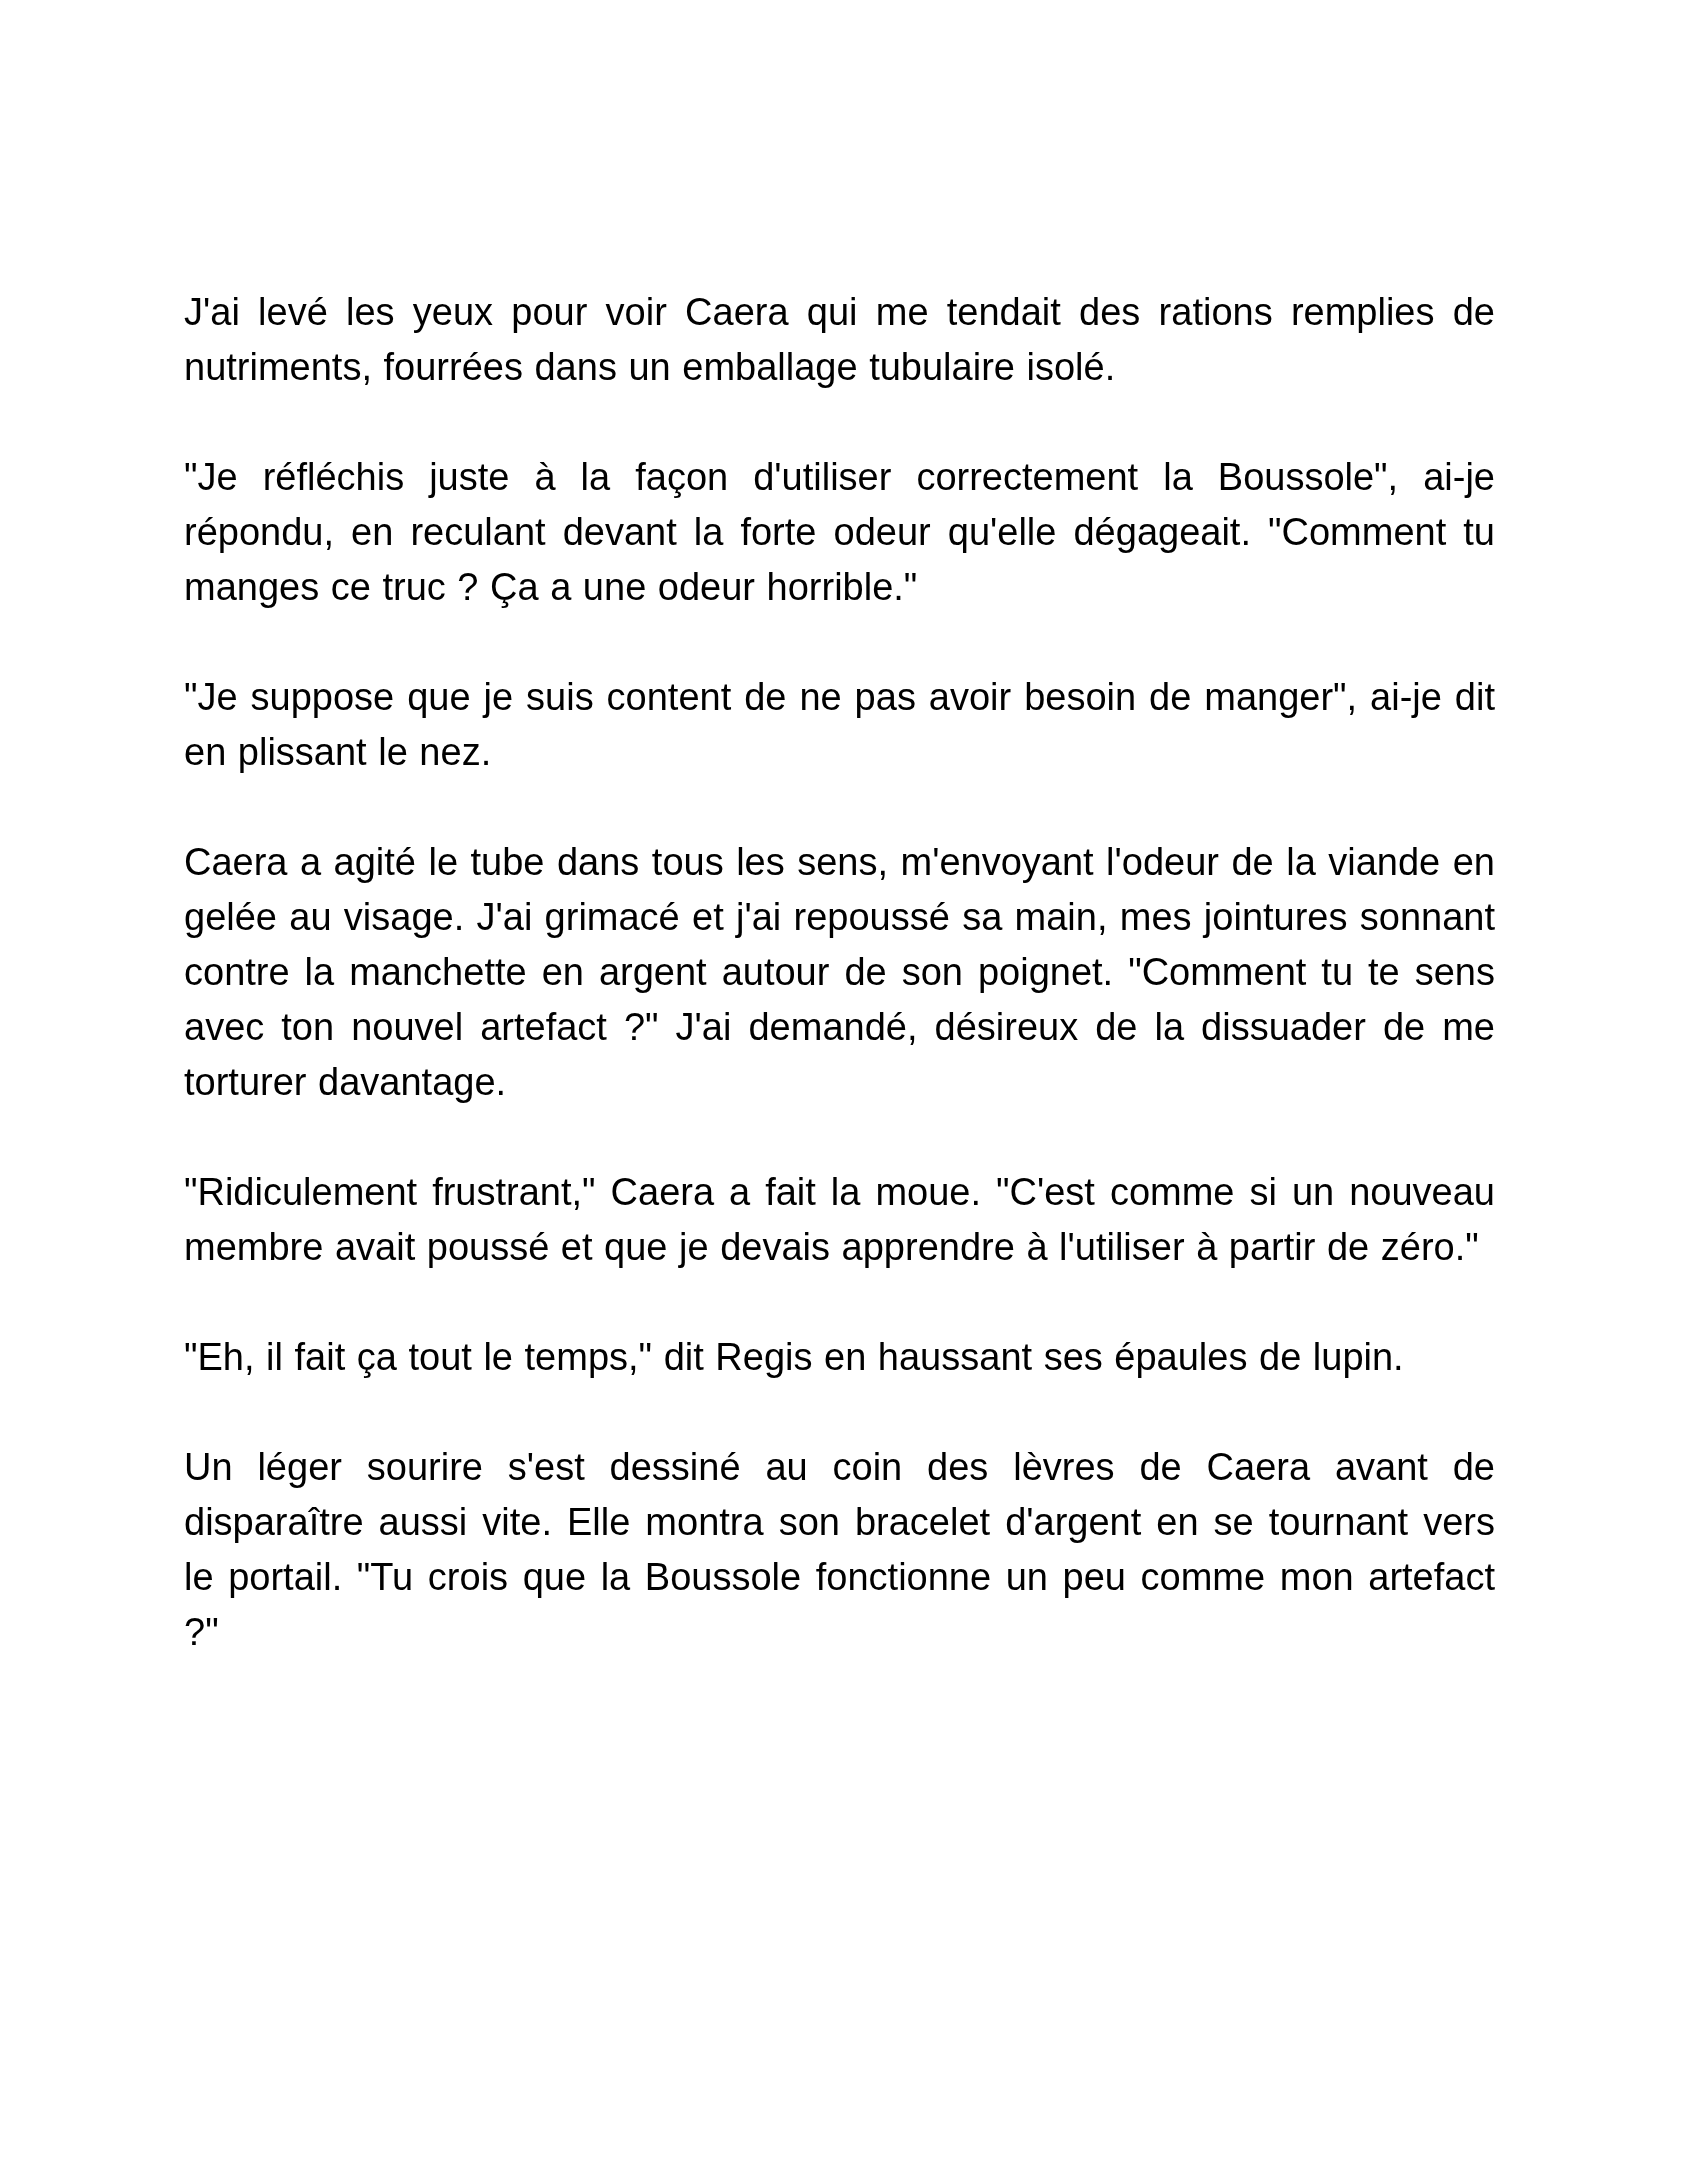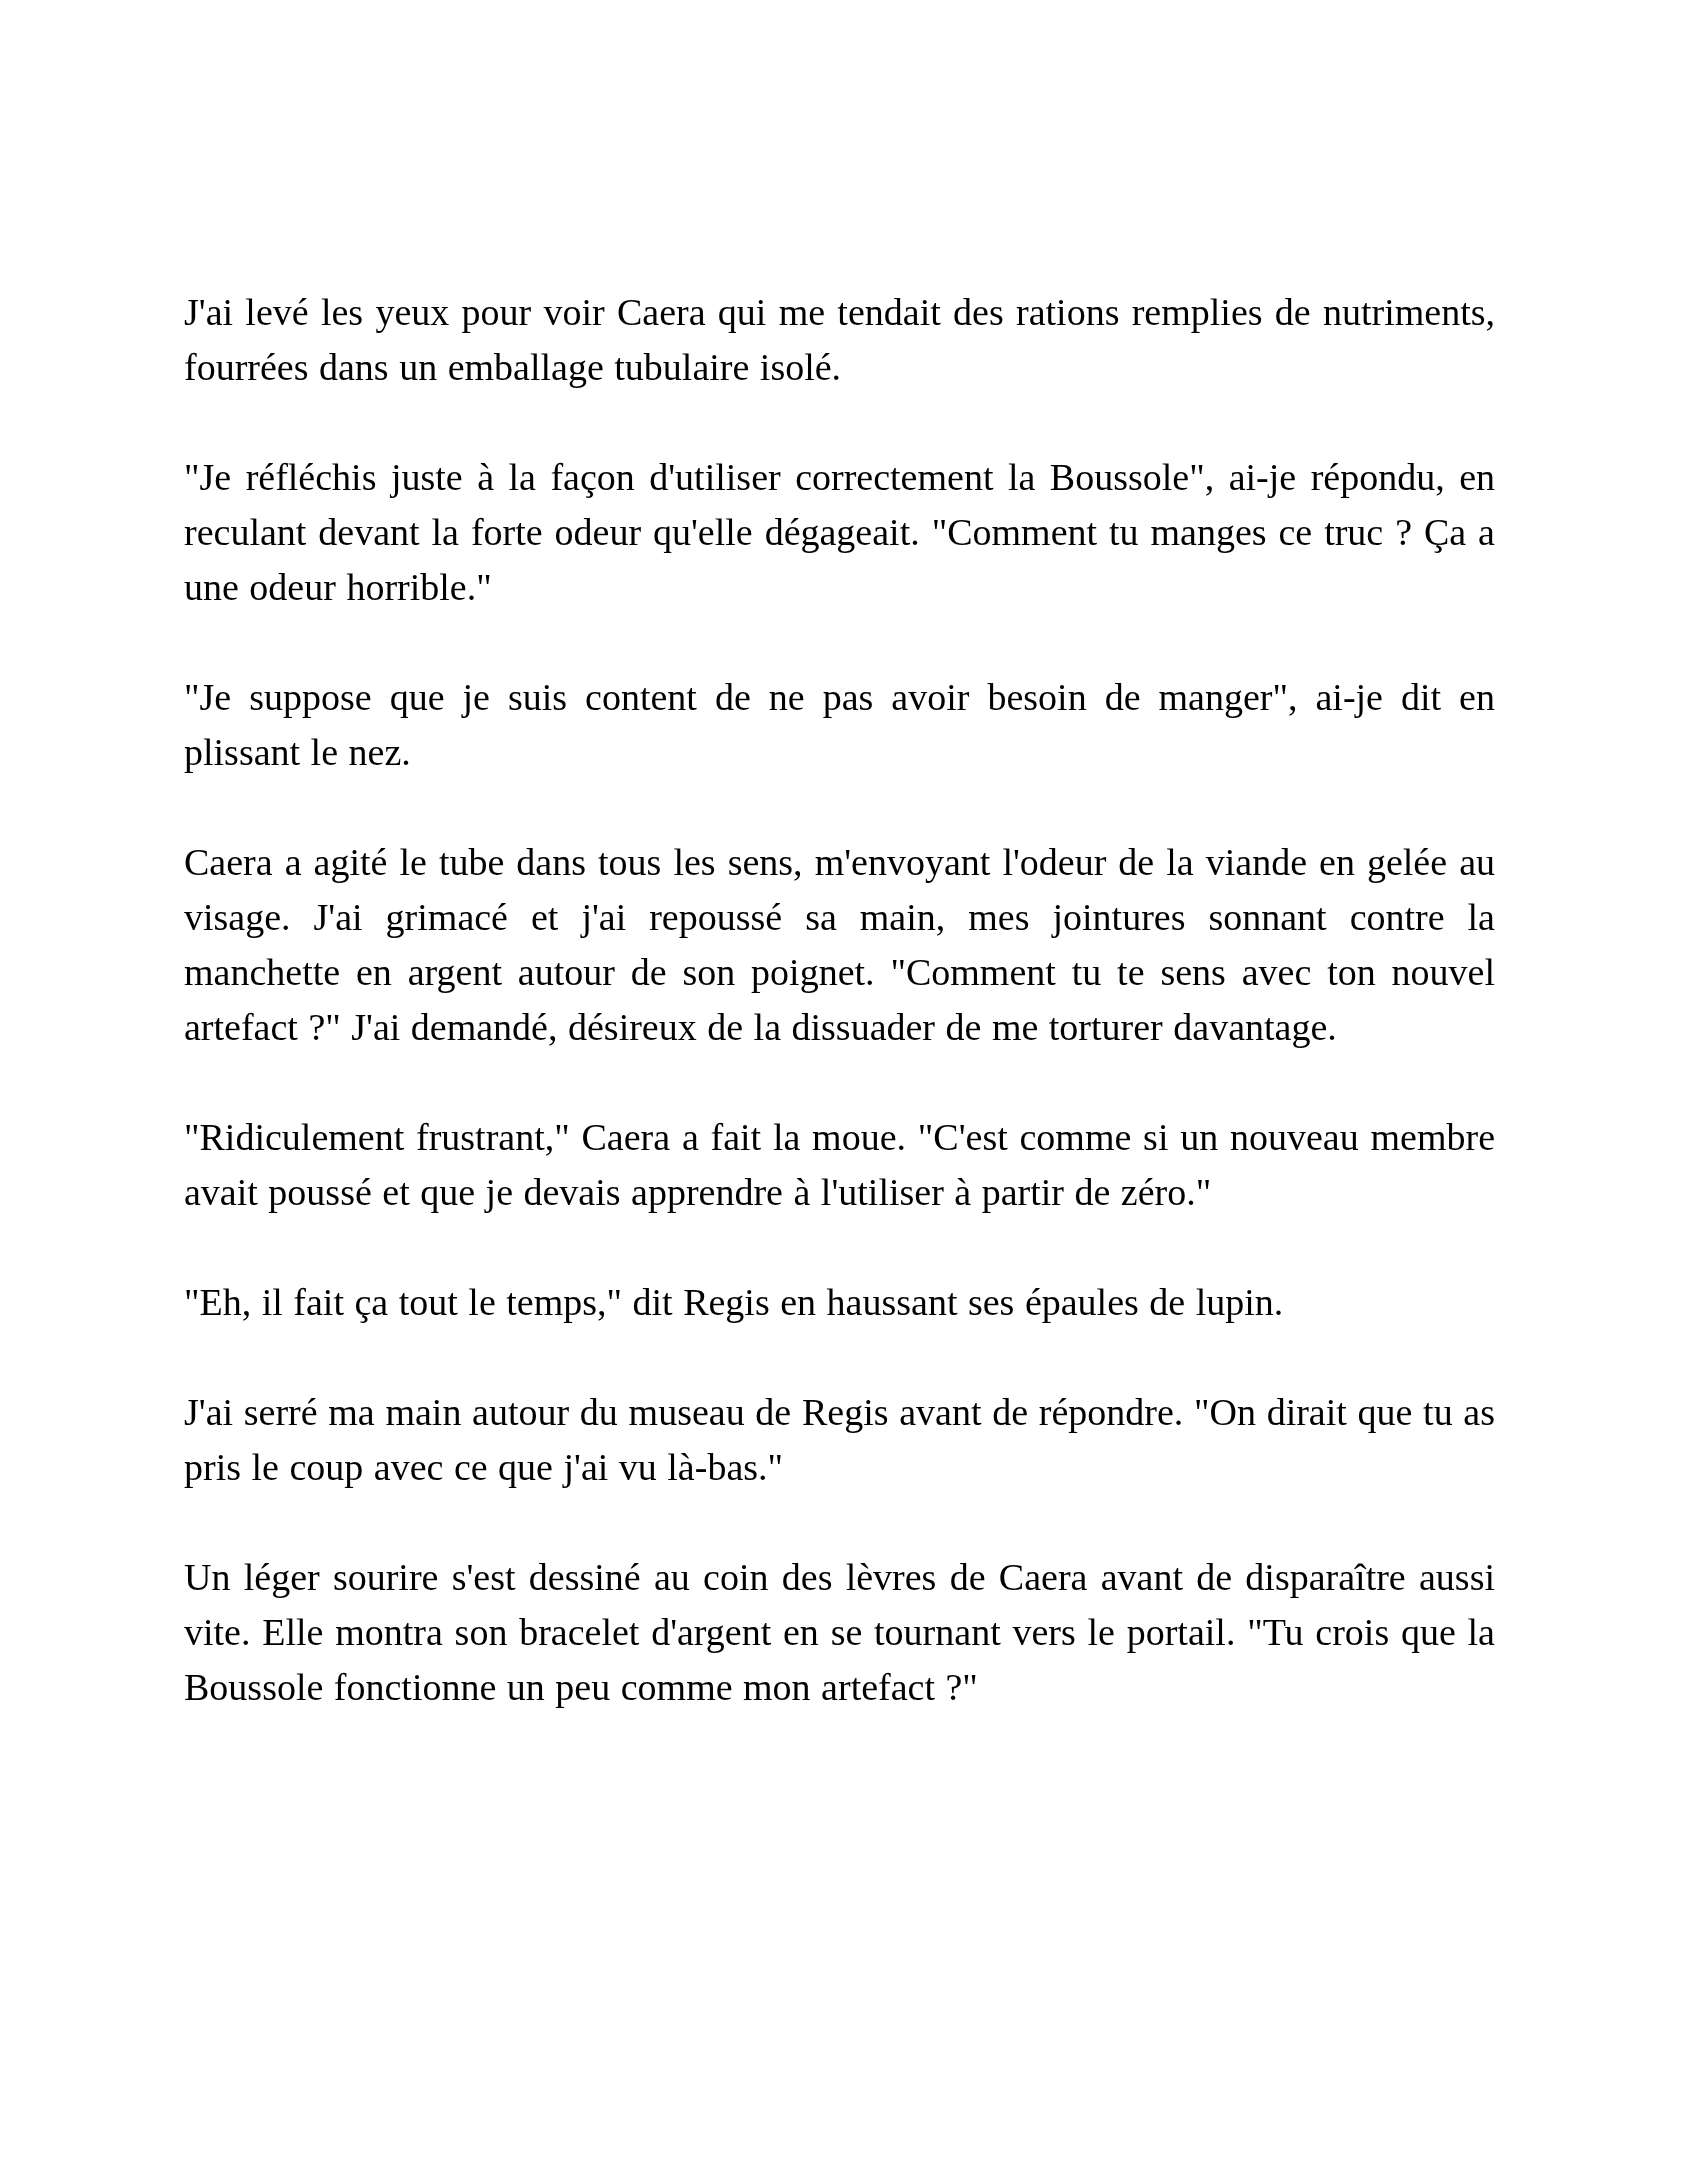--- a/index.html
+++ b/index.html
@@ -14,21 +14,21 @@
     background: #ffffff;
     overflow: hidden;
     box-sizing: border-box;
   }
   .text-block {
     position: absolute;
     top: 285px;
     left: 184px;
     width: 1311px;
     color: #000000;
-    font-family: Liberation Serif, serif;
+    font-family: Liberation Sans, sans-serif;
   }
   .text-block p {
     margin: 0 0 55px 0;
     padding: 0;
     font-size: 38px;
     line-height: 55px;
     text-align: justify;
     text-justify: inter-word;
     word-spacing: 1px;
   }
@@ -40,17 +40,16 @@
 <body>
 
 <div class="page">
   <div class="text-block">
       <p>J'ai levé les yeux pour voir Caera qui me tendait des rations remplies de nutriments, fourrées dans un emballage tubulaire isolé.</p>
       <p>"Je réfléchis juste à la façon d'utiliser correctement la Boussole", ai-je répondu, en reculant devant la forte odeur qu'elle dégageait. "Comment tu manges ce truc ? Ça a une odeur horrible."</p>
       <p>"Je suppose que je suis content de ne pas avoir besoin de manger", ai-je dit en plissant le nez.</p>
       <p>Caera a agité le tube dans tous les sens, m'envoyant l'odeur de la viande en gelée au visage. J'ai grimacé et j'ai repoussé sa main, mes jointures sonnant contre la manchette en argent autour de son poignet. "Comment tu te sens avec ton nouvel artefact ?" J'ai demandé, désireux de la dissuader de me torturer davantage.</p>
       <p>"Ridiculement frustrant," Caera a fait la moue. "C'est comme si un nouveau membre avait poussé et que je devais apprendre à l'utiliser à partir de zéro."</p>
       <p>"Eh, il fait ça tout le temps," dit Regis en haussant ses épaules de lupin.</p>
-      <p>J'ai serré ma main autour du museau de Regis avant de répondre. "On dirait que tu as pris le coup avec ce que j'ai vu là-bas."</p>
       <p>Un léger sourire s'est dessiné au coin des lèvres de Caera avant de disparaître aussi vite. Elle montra son bracelet d'argent en se tournant vers le portail. "Tu crois que la Boussole fonctionne un peu comme mon artefact ?"</p>
     </div>
 </div>
 
 
 </body></html>

